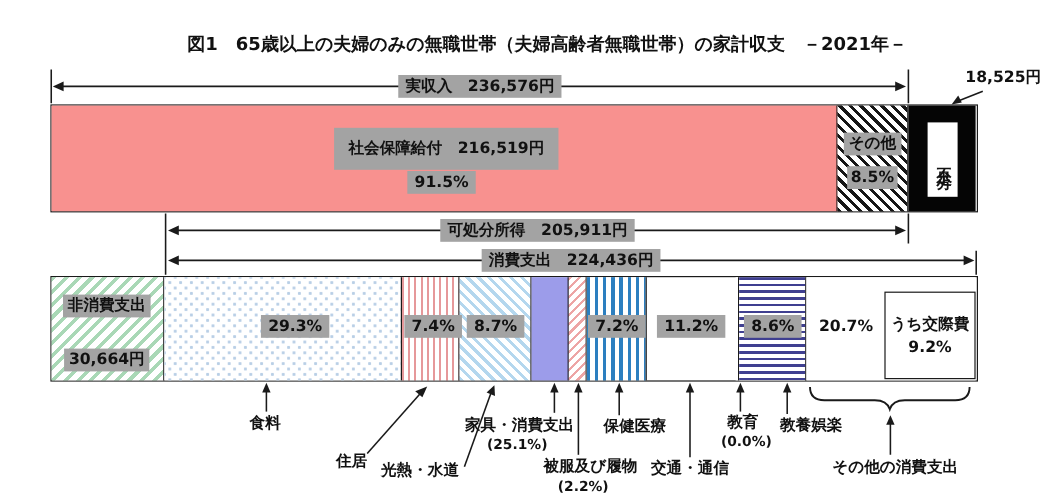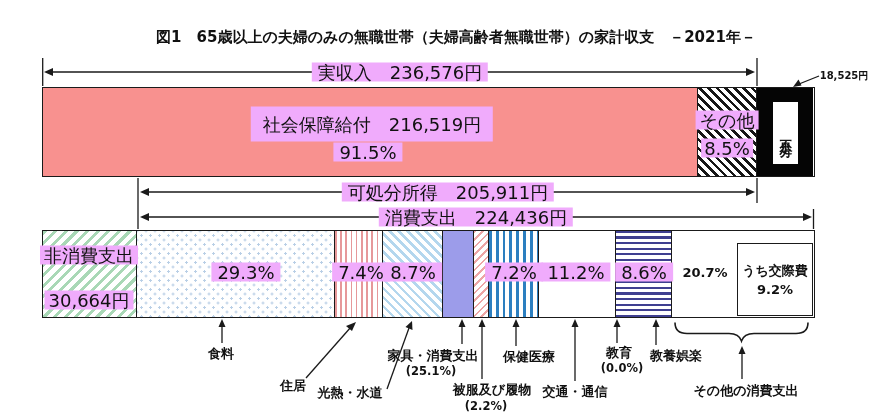--- a/index.html
+++ b/index.html
@@ -21,22 +21,22 @@
   .pat-red-dhatch{background:repeating-linear-gradient(135deg,#eda5a5 0 1.8px,#fff 1.8px 5.4px);}
   .pat-blue-vstripe{background:repeating-linear-gradient(90deg,#2c7fc0 0 2.7px,#fff 2.7px 6.8px);}
   .pat-navy-hstripe{background:repeating-linear-gradient(0deg,#3f3f90 0 2.2px,#fff 2.2px 5.6px);}
   .pat-white{background:#fff;}
   .pat-chevrons{position:relative;overflow:hidden;background:#fff;}
   .pat-chevrons::before{
     content:"‹ › ‹ › ‹ › ‹ › ‹ › ‹ › ‹ › ‹ › ‹ › ‹ › ‹ › ‹ › ‹ › ‹ › ‹ › ‹ › ‹ › ‹ › ‹ › ‹ › ‹ › ‹ › ‹ › ‹ › ‹ › ‹ › ‹ › ‹ › ‹ › ‹ › ‹ › ‹ › ‹ › ‹ › ‹ › ‹ › ‹ › ‹ › ‹ › ‹ › ‹ › ‹ › ‹ › ‹ › ‹ › ‹ › ‹ › ‹ › ‹ › ‹ › ‹ › ‹ › ‹ › ‹ › ‹ › ‹ ›";
     position:absolute;left:1px;top:-1px;right:-4px;bottom:0;color:#b7b7e6;
     font-size:10px;line-height:9.5px;letter-spacing:4px;font-weight:bold;}
   
-  .lbl{position:absolute;transform:translate(-50%,-50%);white-space:nowrap;background:#f0abfc;
-       font-weight:normal;font-size:18px;line-height:15px;padding:2px 6px;z-index:3;}
+  .lbl{position:absolute;transform:translate(-50%,-50%);white-space:nowrap;background:#a3a3a3;
+       font-weight:bold;font-size:13px;line-height:15px;padding:2px 6px;z-index:3;}
   .txt{position:absolute;transform:translate(-50%,-50%);white-space:nowrap;
        font-weight:bold;font-size:13px;line-height:15px;z-index:3;}
   .small{font-size:11.5px;}
   .title{position:absolute;left:456px;top:37px;transform:translate(-50%,-50%);white-space:nowrap;
          font-weight:bold;font-size:15px;z-index:3;}
   #fusoku-box{position:absolute;left:773px;top:102px;width:25px;height:62px;background:#fff;z-index:3;
       display:flex;align-items:center;justify-content:center;writing-mode:vertical-rl;
       font-weight:bold;font-size:13px;letter-spacing:3px;}
   #kosaihi-box{position:absolute;left:737px;top:243px;width:76px;height:73px;background:#fff;
       border:1.5px solid #1a1a1a;box-sizing:border-box;z-index:3;
@@ -114,21 +114,21 @@
     <polygon points="617,319 613.5,327 620.5,327"></polygon>
     <line x1="656" y1="325" x2="656" y2="345"></line>
     <polygon points="656,319 652.5,327 659.5,327"></polygon>
 
     <path d="M 675,322.5 Q 675,333.5 687,333.5 L 729,333.5 Q 739,333.5 741.5,341 Q 744,333.5 754,333.5 L 796,333.5 Q 808,333.5 808,322.5" style="stroke-width:1.6px"></path>
     <line x1="742" y1="352" x2="742" y2="379"></line>
     <polygon points="742,346 738.5,354 745.5,354"></polygon>
   </svg>
 
   <div class="lbl" style="left:400px;top:72px;">実収入　236,576円</div>
-  <div class="txt" style="left:836px;top:75px;font-size:10px;margin-left:8px;">18,525円</div>
+  <div class="txt" style="left:836px;top:65px;font-size:13px;">18,525円</div>
 
   <div class="lbl" style="left:372px;top:124px;padding:10px 12px;">社会保障給付　216,519円</div>
   <div class="lbl" style="left:368px;top:152px;">91.5%</div>
   <div class="lbl" style="left:727px;top:120px;padding:2px 4px;">その他</div>
   <div class="lbl" style="left:727px;top:148px;padding:2px 3px;">8.5%</div>
   <div id="fusoku-box">不足分</div>
 
   <div class="lbl" style="left:448px;top:192px;">可処分所得　205,911円</div>
   <div class="lbl" style="left:476px;top:217px;">消費支出　224,436円</div>
 

